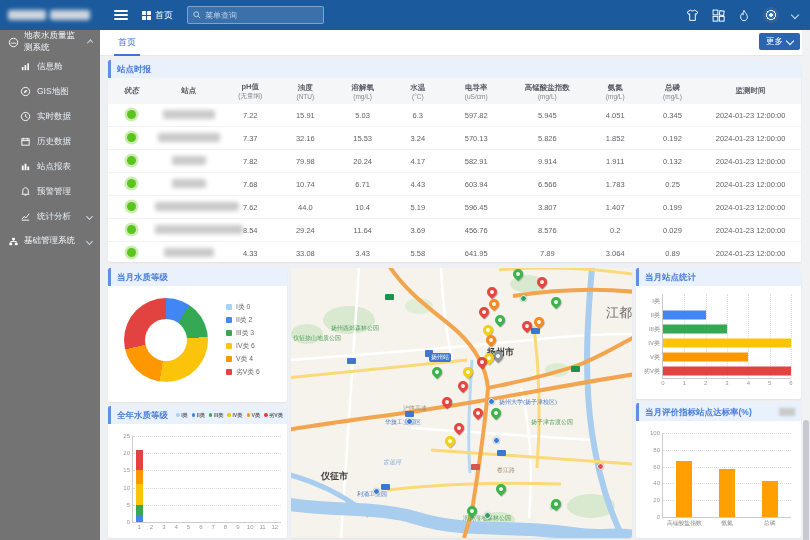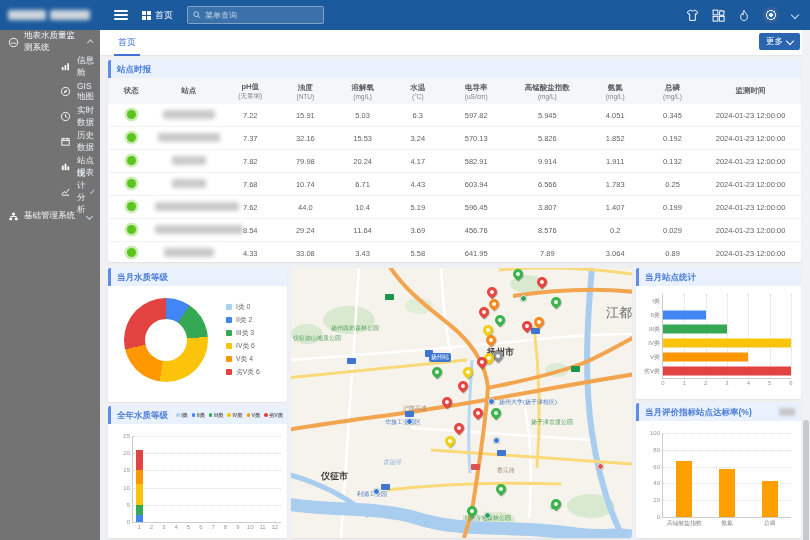--- a/index.html
+++ b/index.html
@@ -24,21 +24,21 @@
   .chev{width:5px;height:5px;border-right:1.3px solid #cfe0f1;border-bottom:1.3px solid #cfe0f1;display:inline-block;transform:rotate(45deg) translateY(-1px);}
   
   #tabstrip{position:absolute;left:100px;top:30px;width:710px;height:25px;background:#fff;border-bottom:1px solid #e6e8ec;}
   .tab{position:absolute;left:14px;top:0;height:24px;line-height:24px;font-size:9px;color:#4272d8;border-bottom:2px solid #4272d8;padding:0 4px;cursor:pointer;}
   #more-btn{position:absolute;right:10px;top:3px;height:17px;background:#2b65b0;color:#fff;font-size:8.5px;
             border:none;border-radius:2px;padding:0 7px;display:flex;align-items:center;gap:4px;cursor:pointer;text-align:center;}
   #more-btn .chev{border-color:#fff;}
   
   #sidebar{position:absolute;left:0;top:30px;width:100px;height:510px;background:#737373;}
   .side-sec{display:flex;align-items:center;color:#f2f6fb;font-size:8.5px;height:24px;padding-left:8px;cursor:pointer;gap:5px;}
-  .side-item{display:flex;align-items:center;color:#e8eef6;font-size:8.5px;height:25px;padding-left:20px;cursor:pointer;gap:6px;margin-left:40px;}
+  .side-item{display:flex;align-items:center;color:#e8eef6;font-size:8.5px;height:25px;padding-left:20px;cursor:pointer;gap:6px;}
   .side-item svg,.side-sec svg{flex:0 0 auto;}
   .side-chev{margin-left:auto;margin-right:8px;width:4px;height:4px;border-right:1.2px solid #c6d6e8;border-bottom:1.2px solid #c6d6e8;}
   .chev-up{transform:rotate(-135deg);} .chev-down{transform:rotate(45deg);}
   
   .panel{position:absolute;background:#fff;border-radius:2px;box-shadow:0 1px 2px rgba(0,0,0,.06);overflow:hidden;}
   .panel-head{height:18px;background:#e9f1fd;border-left:3px solid #608ee6;color:#4a7cd8;font-size:8.5px;
               font-weight:bold;line-height:18px;padding-left:6px;display:flex;align-items:center;}
   
   #p-report{left:108px;top:60px;width:693px;height:202px;}
   #report-table{width:100%;border-collapse:collapse;table-layout:fixed;}
@@ -195,20 +195,27 @@
       <div class="side-item">
         <svg width="11" height="11" viewBox="0 0 12 12">
           <rect x="2" y="5" width="2" height="5" fill="#fff"></rect>
           <rect x="5" y="3" width="2" height="7" fill="#fff"></rect>
           <rect x="8" y="6" width="2" height="4" fill="#fff"></rect>
         </svg>
         <span>站点报表</span>
       </div>
       <div class="side-item">
         <svg width="11" height="11" viewBox="0 0 12 12">
+          <path d="M6 2 C4 2 3 3.5 3 5.5 L3 8 L2 9 L10 9 L9 8 L9 5.5 C9 3.5 8 2 6 2 Z" fill="none" stroke="#fff"></path>
+          <line x1="5" y1="10" x2="7" y2="10" stroke="#fff"></line>
+        </svg>
+        <span>预警管理</span>
+      </div>
+      <div class="side-item">
+        <svg width="11" height="11" viewBox="0 0 12 12">
           <path d="M2 9 L4.5 6 L6.5 7.5 L10 3" fill="none" stroke="#fff"></path>
           <line x1="2" y1="10" x2="10" y2="10" stroke="#fff"></line>
         </svg>
         <span>统计分析</span>
         <i class="side-chev chev-down"></i>
       </div>
       <div class="side-sec">
         <svg width="11" height="11" viewBox="0 0 12 12">
           <rect x="4.5" y="2" width="3" height="2.5" fill="#fff"></rect>
           <rect x="1.5" y="7.5" width="3" height="2.5" fill="#fff"></rect>
@@ -221,21 +228,21 @@
     </div>
   </div>
 
 <div class="panel" id="p-report">
   <div class="panel-head">
     <span>站点时报</span>
   </div>
   <table id="report-table">
     <thead>
         <tr>
-          <th style="width: 44px;">
+          <th style="width: 44px; font-style: italic;">
             <div>状态</div>
           </th>
           <th style="width: 64px;">
             <div>站点</div>
           </th>
           <th style="width: 52px;">
             <div>pH值</div>
             <div class="unit">(无量纲)</div>
           </th>
           <th style="width: 52px;">

